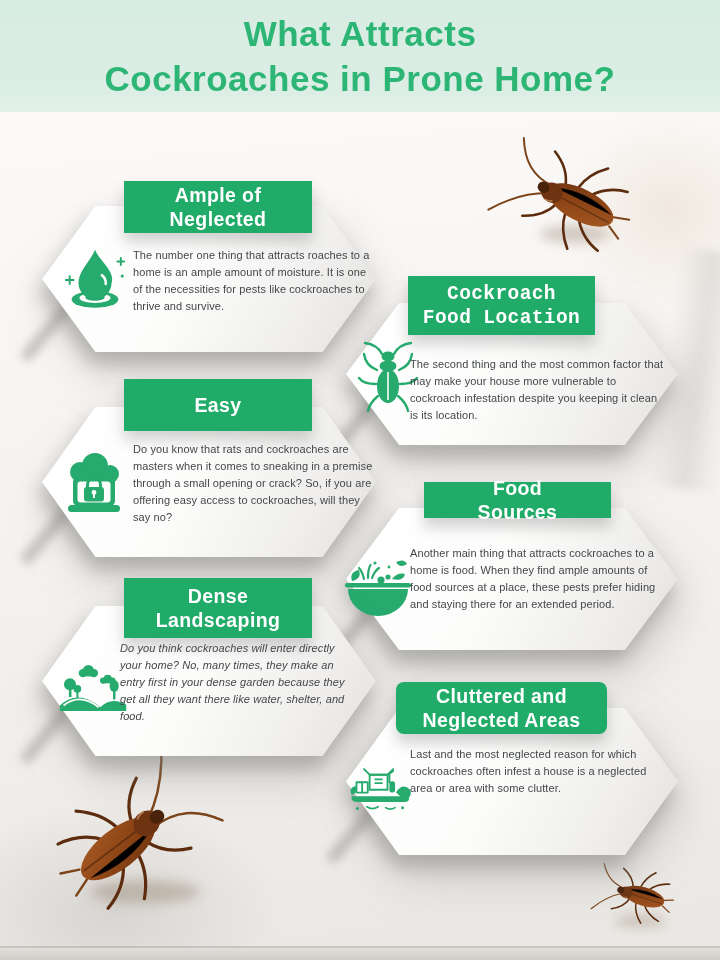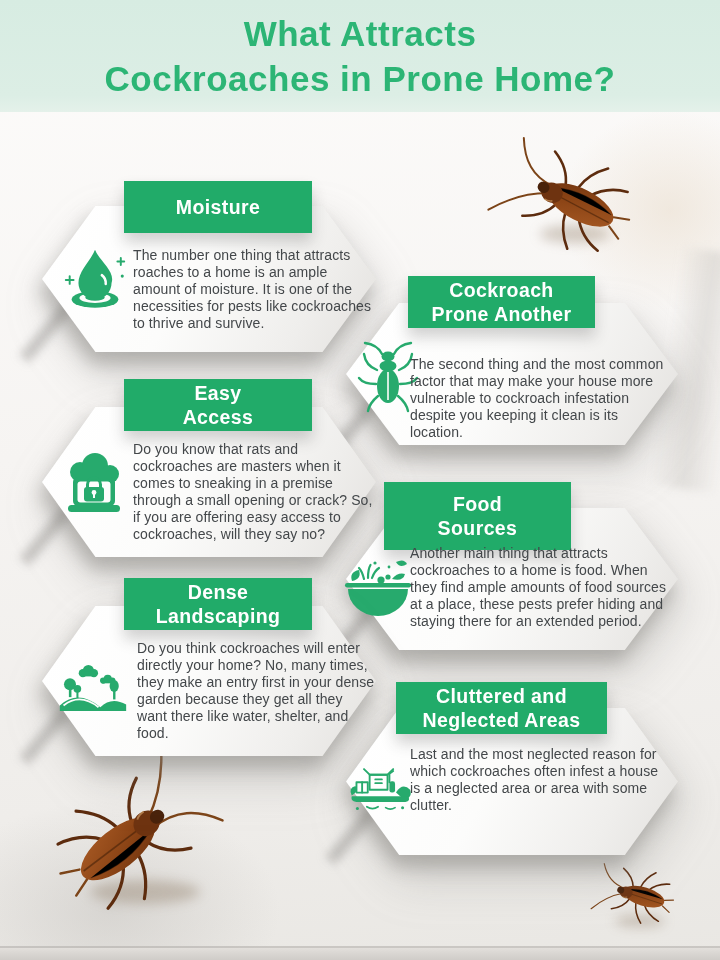--- a/index.html
+++ b/index.html
@@ -29,43 +29,43 @@
   
   .hexwrap{position:absolute;filter:drop-shadow(-4px 12px 9px rgba(128,126,122,.45))
            drop-shadow(6px 18px 20px rgba(120,118,114,.28));}
   .hex{width:100%;height:100%;
        clip-path:polygon(0 50%,16% 0,84% 0,100% 50%,84% 100%,16% 100%);
        background:linear-gradient(118deg,#ffffff 8%,#fcfcfb 45%,#efeeec 78%,#e3e1de 100%);}
   .banner{position:absolute;background:#21ab69;color:#fff;text-align:center;
           display:flex;flex-direction:column;justify-content:center;
           font-weight:bold;font-size:19.5px;line-height:24px;letter-spacing:.4px;
           box-shadow:0 9px 14px rgba(50,50,50,.22);}
-  .cardbody{position:absolute;margin:0;color:#43474a;font-size:14px;line-height:17px;
+  .cardbody{position:absolute;margin:0;color:#43474a;font-size:11px;line-height:17px;
             letter-spacing:.1px;}
   .icon{position:absolute;}
   
   .hx1{left:42px;top:206px;width:334px;height:146px;}
   .hx3{left:42px;top:407px;width:334px;height:150px;}
   .hx5{left:42px;top:606px;width:334px;height:150px;}
   .bn1{left:124px;top:181px;width:188px;height:52px;}
   .bn3{left:124px;top:379px;width:188px;height:52px;justify-content:center;}
-  .bn5{left:124px;top:578px;width:188px;height:52px;}
+  .bn5{left:124px;top:578px;width:188px;height:60px;}
   .tx1{left:133px;top:247px;width:238px;}
   .tx3{left:133px;top:441px;width:240px;}
-  .tx5{left:137px;top:640px;width:238px;}
+  .tx5{left:120px;top:640px;width:238px;font-style:italic;}
   .ic1{left:58px;top:243px;}
   .ic3{left:56px;top:447px;}
   .ic5{left:58px;top:652px;}
   
   .hx2{left:346px;top:303px;width:332px;height:142px;}
   .hx4{left:346px;top:508px;width:332px;height:142px;}
   .hx6{left:346px;top:708px;width:332px;height:147px;}
-  .bn2{left:408px;top:276px;width:187px;height:52px;}
-  .bn4{left:384px;top:482px;width:187px;height:68px;}
-  .bn6{left:396px;top:682px;width:211px;height:52px;}
+  .bn2{left:408px;top:276px;width:187px;height:59px;font-family:Liberation Mono, monospace;}
+  .bn4{left:424px;top:482px;width:187px;height:36px;}
+  .bn6{left:396px;top:682px;width:211px;height:52px;border-radius:8px;}
   .tx2{left:410px;top:341px;width:258px;margin-top:15px;}
   .tx4{left:410px;top:545px;width:258px;}
   .tx6{left:410px;top:746px;width:256px;}
   .ic2{left:356px;top:340px;}
   .ic4{left:340px;top:548px;}
   .ic6{left:344px;top:754px;}
   
   .roach{position:absolute;}
   .roach-shadow{position:absolute;border-radius:50%;background:rgba(120,95,70,.30);filter:blur(6px);}
 </style>
@@ -130,40 +130,41 @@
 
   <div class="roach-shadow" style="left:615px;top:915px;width:50px;height:12px;"></div>
   <svg class="roach" style="left:595px;top:862px;transform:rotate(197deg)" width="88" height="65" viewBox="0 0 150 110">
       <use href="#roach"></use>
     </svg>
 
   <div class="hexwrap hx1">
       <div class="hex"></div>
     </div>
   <div class="banner bn1">
-    <span>Moisture</span>
+    <span>Ample of</span>
+    <span>Neglected</span>
   </div>
   <svg class="icon ic1" width="74" height="74" viewBox="0 0 76 76">
     <ellipse cx="38" cy="58" rx="24" ry="8.5" fill="#27aa6d"></ellipse>
     <ellipse cx="38" cy="56.5" rx="16" ry="5" fill="#fdfdfc"></ellipse>
     <ellipse cx="38" cy="56" rx="10" ry="3.2" fill="#27aa6d"></ellipse>
     <path d="M38 7 C33 19 21 29 21 41 a17 17 0 0 0 34 0 C59 29 43 19 38 7 Z" fill="#27aa6d"></path>
     <path d="M45 33 a9 10 0 0 1 4 9" stroke="#fdfdfc" stroke-width="2.6" fill="none" stroke-linecap="round"></path>
     <path d="M8 38 h8 M12 34 v8" stroke="#27aa6d" stroke-width="2" stroke-linecap="round"></path>
     <path d="M61 19 h7 M64.5 15.5 v7" stroke="#27aa6d" stroke-width="2" stroke-linecap="round"></path>
     <circle cx="66" cy="34" r="1.6" fill="#27aa6d"></circle>
   </svg>
   <p class="cardbody tx1">The number one thing that attracts roaches to a home is an ample amount of moisture. It is one of the necessities for pests like cockroaches to thrive and survive.</p>
 
   <div class="hexwrap hx2">
       <div class="hex"></div>
     </div>
   <div class="banner bn2">
     <span>Cockroach</span>
-    <span>Prone Another</span>
+    <span>Food Location</span>
   </div>
   <svg class="icon ic2" width="64" height="74" viewBox="0 0 64 74">
     <g stroke="#27aa6d" stroke-width="2.4" fill="none" stroke-linecap="round">
       <path d="M26 14 C23 8 17 4 9 3"></path>
         <path d="M38 14 C41 8 47 4 55 3"></path>
       <path d="M21 30 C13 27 9 21 8 14"></path>
         <path d="M20 44 C12 44 6 42 3 38"></path>
         <path d="M22 56 C16 61 13 66 12 71"></path>
       <path d="M43 30 C51 27 55 21 56 14"></path>
         <path d="M44 44 C52 44 58 42 61 38"></path>
@@ -174,21 +175,20 @@
     <ellipse cx="32" cy="46" rx="11" ry="17" fill="#27aa6d"></ellipse>
     <path d="M32 32 V60" stroke="#fdfdfc" stroke-width="1.6"></path>
   </svg>
   <p class="cardbody tx2">The second thing and the most common factor that may make your house more vulnerable to cockroach infestation despite you keeping it clean is its location.</p>
 
   <div class="hexwrap hx3">
       <div class="hex"></div>
     </div>
   <div class="banner bn3">
     <span>Easy</span>
-    <span>Access</span>
   </div>
   <svg class="icon ic3" width="76" height="76" viewBox="0 0 76 76">
     <circle cx="24" cy="25" r="10" fill="#27aa6d"></circle>
       <circle cx="39" cy="19" r="13" fill="#27aa6d"></circle>
     <circle cx="54" cy="27" r="9" fill="#27aa6d"></circle>
       <rect x="20" y="22" width="38" height="10" fill="#27aa6d"></rect>
     <rect x="17" y="30" width="42" height="29" rx="5" fill="#27aa6d"></rect>
     <rect x="21.5" y="34.5" width="33" height="21" rx="3" fill="#fdfdfc"></rect>
     <path d="M31.5 41 v-3.5 a6.5 6.5 0 0 1 13 0 V41" stroke="#27aa6d" stroke-width="3" fill="none"></path>
     <rect x="28" y="40" width="20" height="14.5" rx="3" fill="#27aa6d"></rect>

